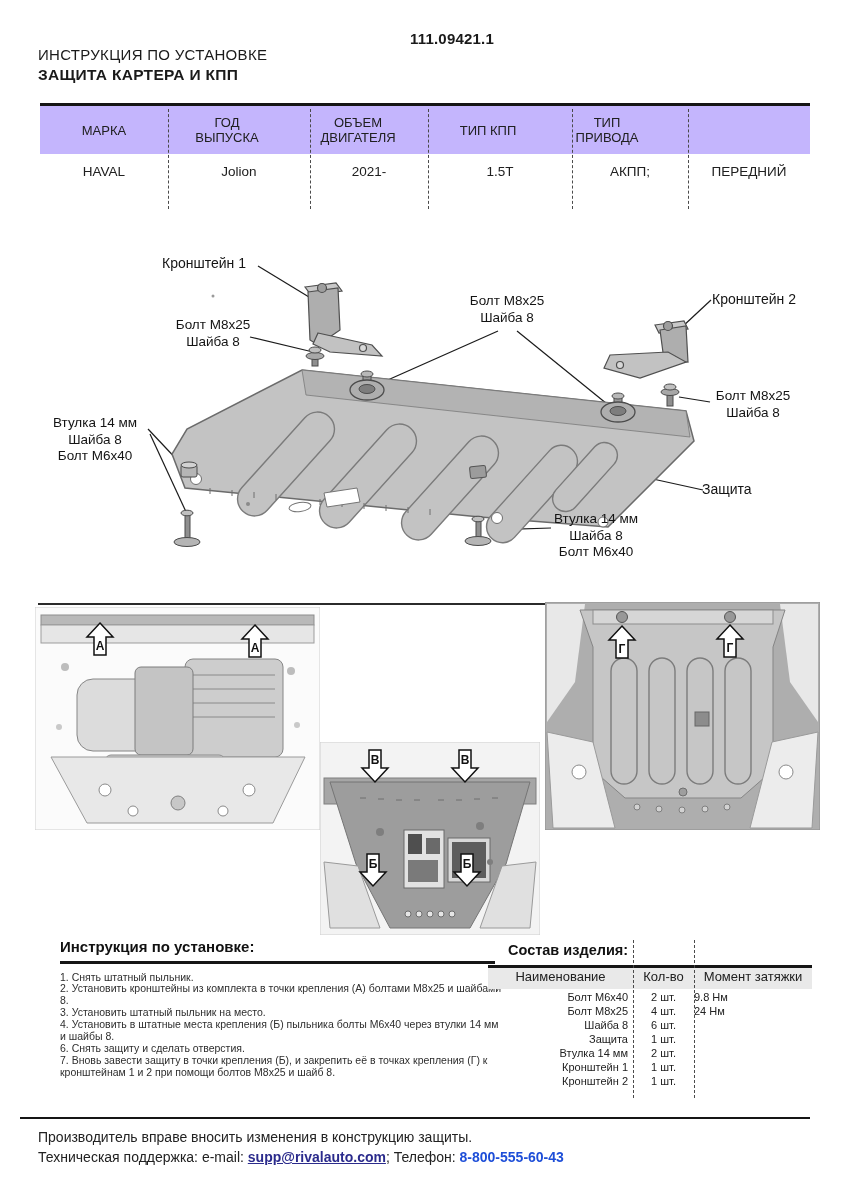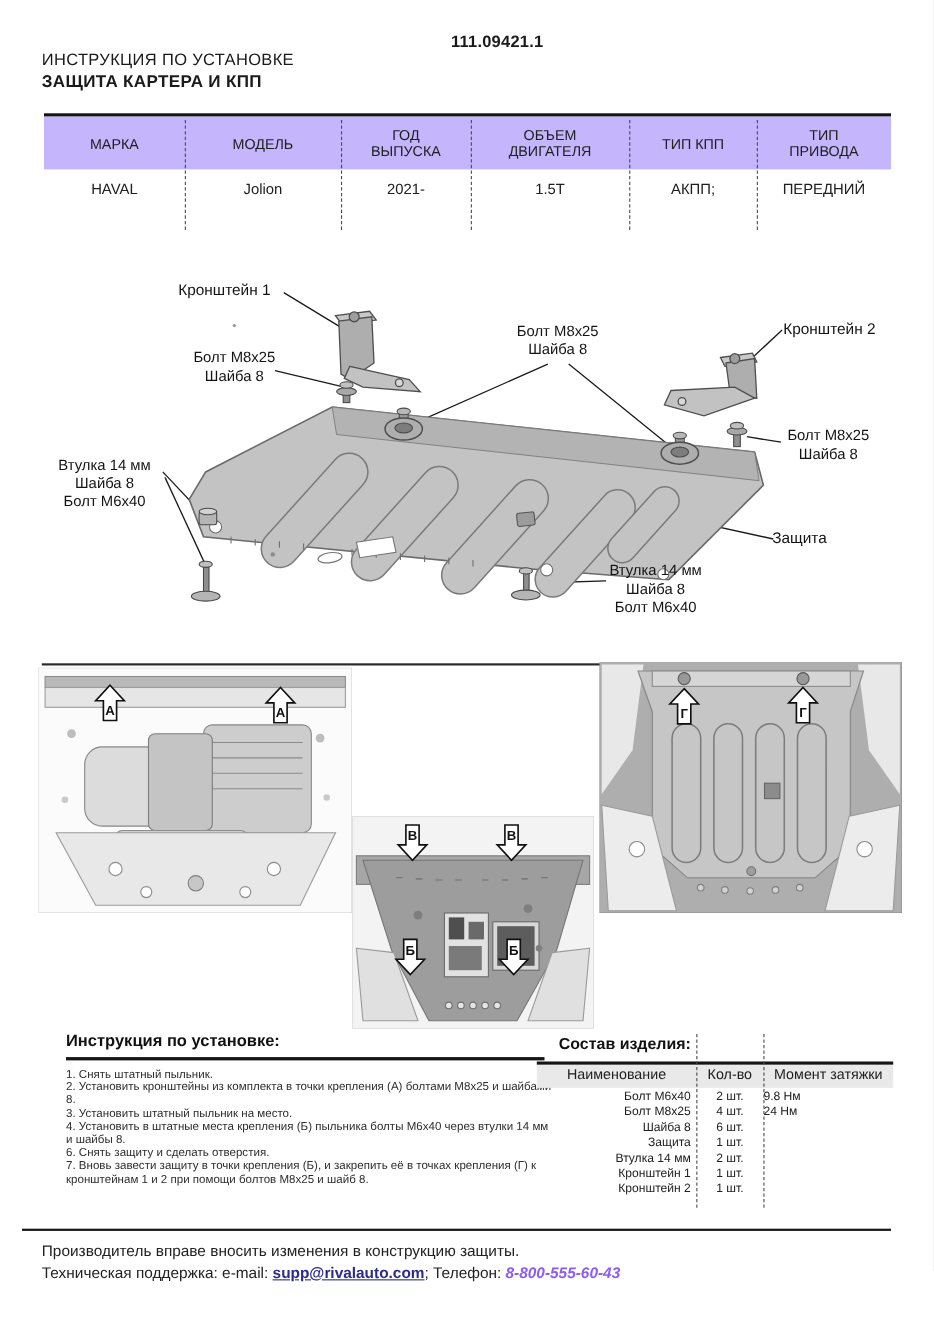--- a/index.html
+++ b/index.html
@@ -41,36 +41,35 @@
   .pdash{position:absolute;top:2px;height:158px;width:0;border-left:1.5px dashed #4a4a4a;}
   .prow{position:absolute;height:13.5px;font-size:11px;color:#222;}
   .pname{left:0;width:140px;text-align:right;}
   .pqty{left:145px;width:61px;text-align:center;}
   .ptq{left:206px;width:118px;}
   
   .foot-rule{position:absolute;left:20px;top:1117px;width:790px;height:2px;background:#151515;}
   .foot1{position:absolute;left:38px;top:1129px;font-size:14px;color:#222;}
   .foot2{position:absolute;left:38px;top:1149px;font-size:14px;color:#222;}
   .foot2 a{color:#2b2b8c;font-weight:bold;text-decoration:underline;}
-  .foot2 b{color:#8b5cf6;font-style:italic;}
+  .foot2 b{color:#1d4ed8;}
   svg text.marker{font-family:"Liberation Sans",sans-serif;font-size:12px;font-weight:bold;fill:#111;}
 </style>
 </head>
 <body>
 
 <div class="page">
 
   <div class="part-number">111.09421.1</div>
   <div class="title1">ИНСТРУКЦИЯ ПО УСТАНОВКЕ</div>
   <div class="title2">ЗАЩИТА КАРТЕРА И КПП</div>
 
   <div class="spec">
     <div class="spec-head">
       <div class="spec-cell c0">МАРКА</div>
-      <div class="spec-cell c1">МОДЕЛЬ</div>
       <div class="spec-cell c2">ГОД
 ВЫПУСКА</div>
       <div class="spec-cell c3">ОБЪЕМ
 ДВИГАТЕЛЯ</div>
       <div class="spec-cell c4">ТИП КПП</div>
       <div class="spec-cell c5">ТИП
 ПРИВОДА</div>
     </div>
     <div class="spec-body">
       <div class="spec-cell c0">HAVAL</div>

